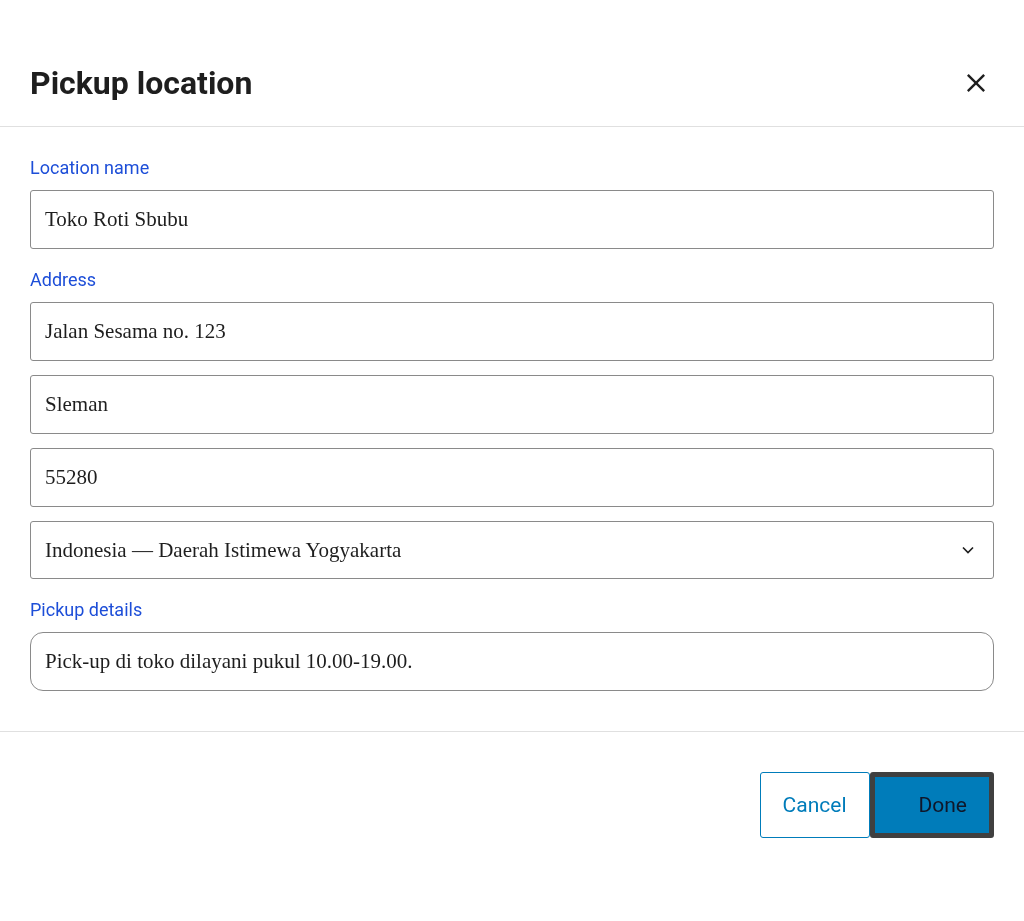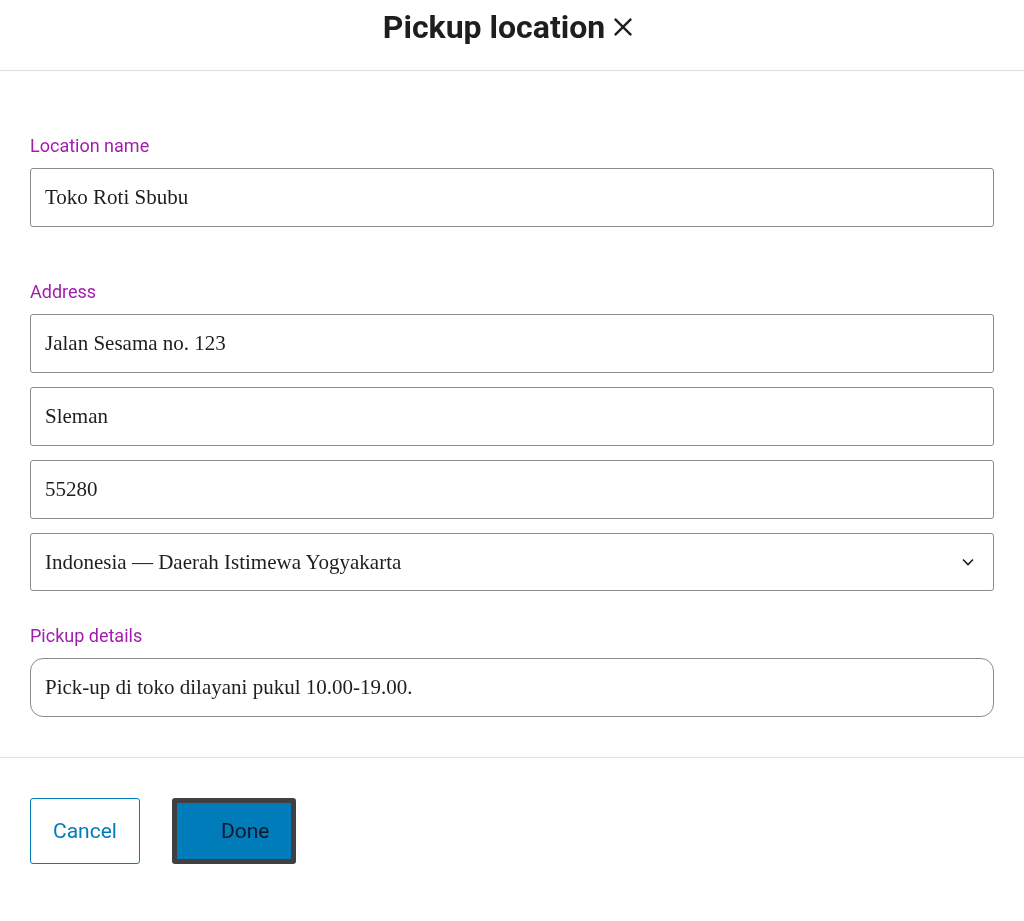--- a/index.html
+++ b/index.html
@@ -11,24 +11,25 @@
       font-family: -apple-system, BlinkMacSystemFont, "Segoe UI", Roboto, Helvetica, Arial, sans-serif;
       color: #1e1e1e;
       background: #fff;
       width: 1024px;
     }
     .modal {
       width: 100%;
     }
     .modal-header {
       display: flex;
-      justify-content: center;
+      justify-content: space-between;
       align-items: center;
-      padding: 8px 30px 24px 30px;
+      padding: 32px 30px 24px 30px;
       border-bottom: 1px solid #e0e0e0;
+      margin-top: 32px;
     }
     .modal-title {
       font-size: 32px;
       font-weight: 700;
       color: #1e1e1e;
     }
     .close-btn {
       background: none;
       border: none;
       cursor: pointer;
@@ -40,24 +41,23 @@
     .close-btn svg {
       width: 28px;
       height: 28px;
     }
     .modal-body {
       padding: 30px 30px 40px 30px;
     }
     .form-label {
       display: block;
       font-size: 18px;
-      color: #a21caf;
+      color: #1d4ed8;
       margin-bottom: 12px;
       font-weight: 400;
-      margin-top: 34px;
     }
     .form-input, .form-select {
       width: 100%;
       border: 1px solid #8a8a8a;
       border-radius: 3px;
       padding: 16px 14px;
       font-size: 21px;
       color: #1e1e1e;
       font-family: Liberation Serif, serif;
       background: #fff;
@@ -86,21 +86,22 @@
       top: 50%;
       transform: translateY(-50%);
       pointer-events: none;
       width: 20px;
       height: 20px;
     }
     .modal-footer {
       border-top: 1px solid #e0e0e0;
       padding: 40px 30px 22px 30px;
       display: flex;
-      gap: 32px;
+      justify-content: flex-end;
+      gap: 0;
     }
     .btn {
       font-size: 21px;
       padding: 16px 22px;
       border-radius: 3px;
       cursor: pointer;
       font-family: inherit;
       font-weight: 400;
       border: 1px solid transparent;
     }

